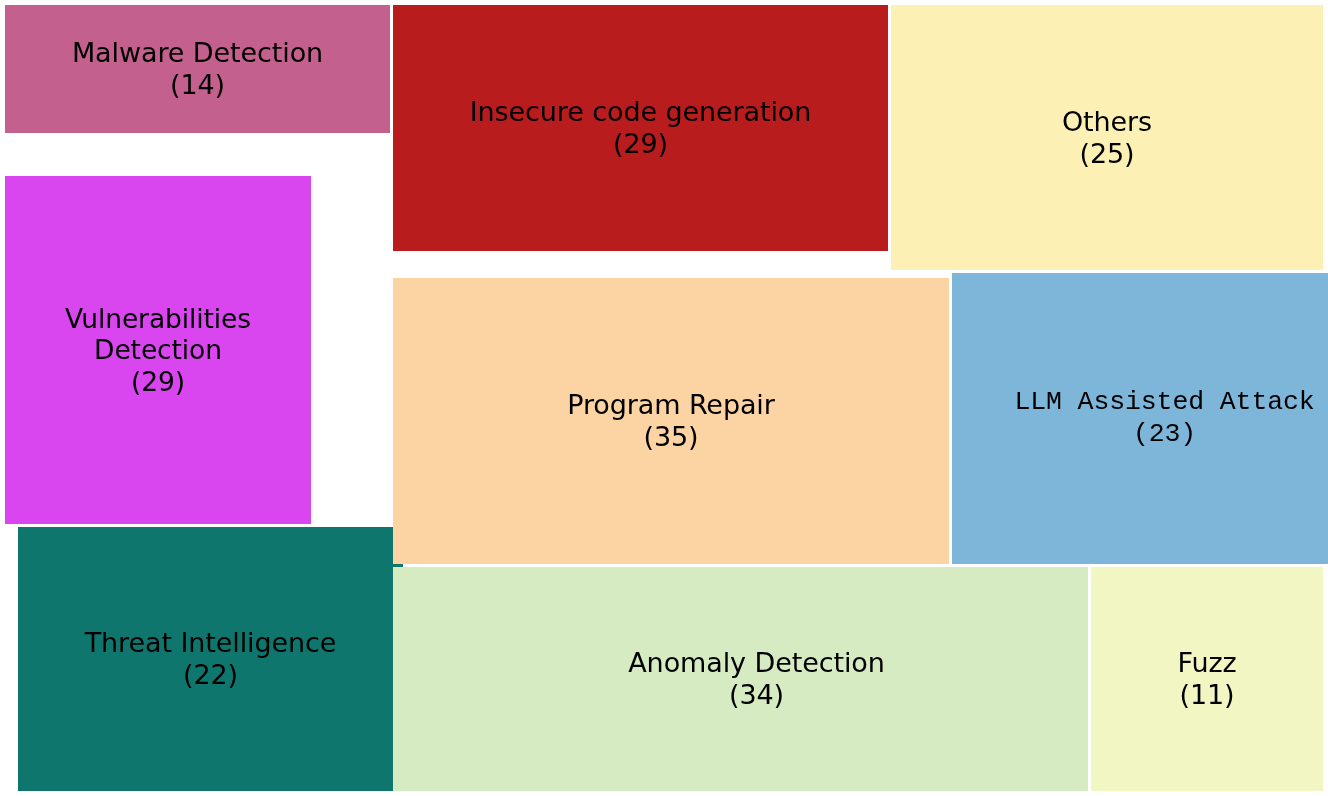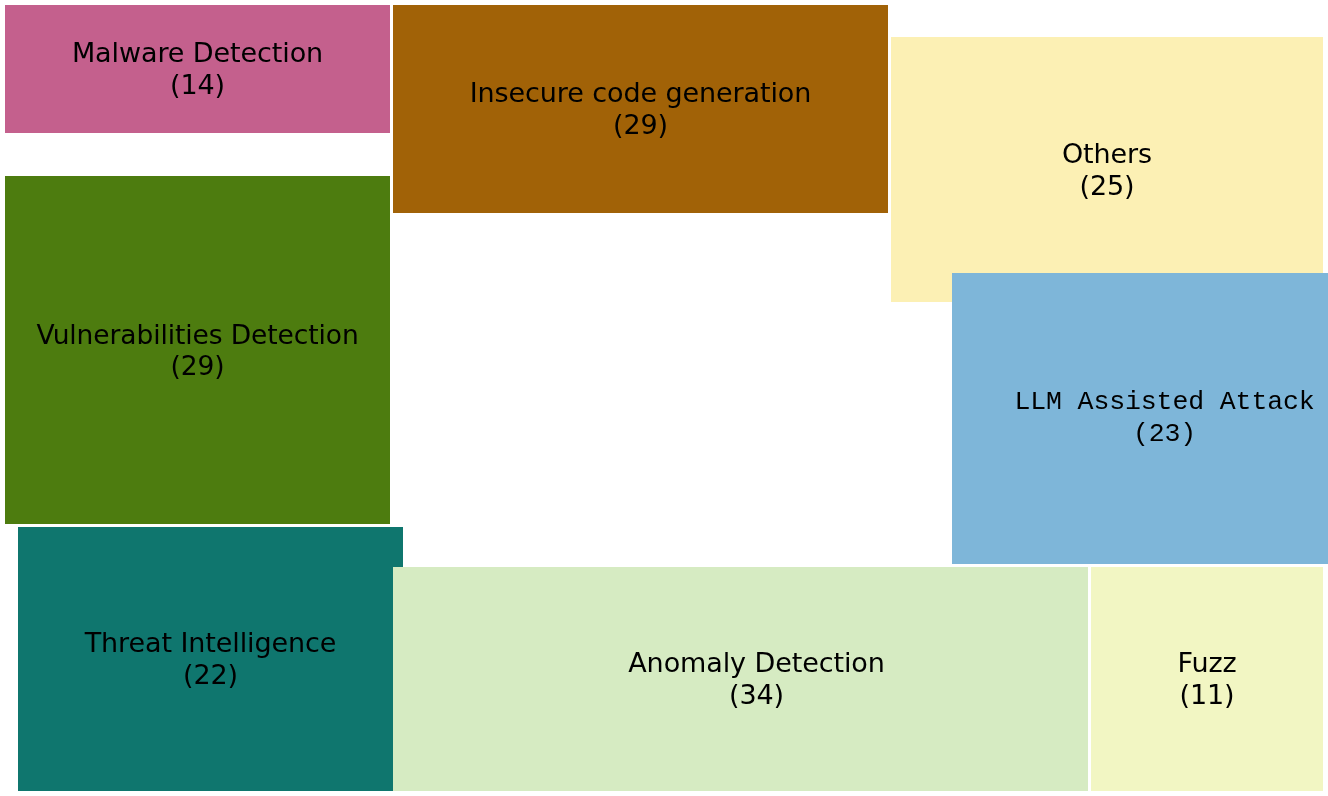--- a/index.html
+++ b/index.html
@@ -44,37 +44,41 @@
   .tile[data-key="fuzz"] .tile-label { font-size: 27px; }
 </style>
 </head>
 <body>
 
 <div id="treemap" style="background: rgb(255, 255, 255); width: 1328px; height: 796px;">
     <div class="tile" data-key="malware-detection" style="left: 5px; top: 5px; width: 385px; height: 128px; background: rgb(196, 96, 141);">
       <div class="tile-label">Malware Detection
 (14)</div>
     </div>
-    <div class="tile" data-key="vulnerabilities-detection" style="left: 5px; top: 176px; width: 385px; height: 348px; background: #4d7c0f;">
+    <div class="tile" data-key="vulnerabilities-detection" style="left: 5px; top: 176px; width: 306px; height: 348px; background: #d946ef;">
       <div class="tile-label">Vulnerabilities Detection
 (29)</div>
     </div>
     <div class="tile" data-key="threat-intelligence" style="left: 7px; top: 527px; width: 385px; height: 264px; background: #0f766e; margin-left: 11px;">
       <div class="tile-label">Threat Intelligence
 (22)</div>
     </div>
-    <div class="tile" data-key="insecure-code-generation" style="left: 393px; top: 5px; width: 495px; height: 208px; background: #a16207;">
+    <div class="tile" data-key="insecure-code-generation" style="left: 393px; top: 5px; width: 495px; height: 246px; background: #b91c1c;">
       <div class="tile-label">Insecure code generation
 (29)</div>
+    </div>
+    <div class="tile" data-key="program-repair" style="left: 393px; top: 278px; width: 556px; height: 286px; background: rgb(252, 211, 162);">
+      <div class="tile-label">Program Repair
+(35)</div>
     </div>
     <div class="tile" data-key="anomaly-detection" style="left: 393px; top: 567px; width: 695px; height: 224px; background: rgb(214, 235, 194); padding-left: 32px;">
       <div class="tile-label">Anomaly Detection
 (34)</div>
     </div>
-    <div class="tile" data-key="others" style="left: 891px; top: 5px; width: 432px; height: 265px; background: rgb(252, 240, 180); margin-top: 32px;">
+    <div class="tile" data-key="others" style="left: 891px; top: 5px; width: 432px; height: 265px; background: rgb(252, 240, 180);">
       <div class="tile-label">Others
 (25)</div>
     </div>
     <div class="tile" data-key="llm-assisted-attack" style="left: 952px; top: 273px; width: 425px; height: 291px; background: rgb(126, 182, 217); font-family: Liberation Mono, monospace;">
       <div class="tile-label">LLM Assisted Attack
 (23)</div>
     </div>
     <div class="tile" data-key="fuzz" style="left: 1091px; top: 567px; width: 232px; height: 224px; background: rgb(242, 246, 195);">
       <div class="tile-label">Fuzz
 (11)</div>

